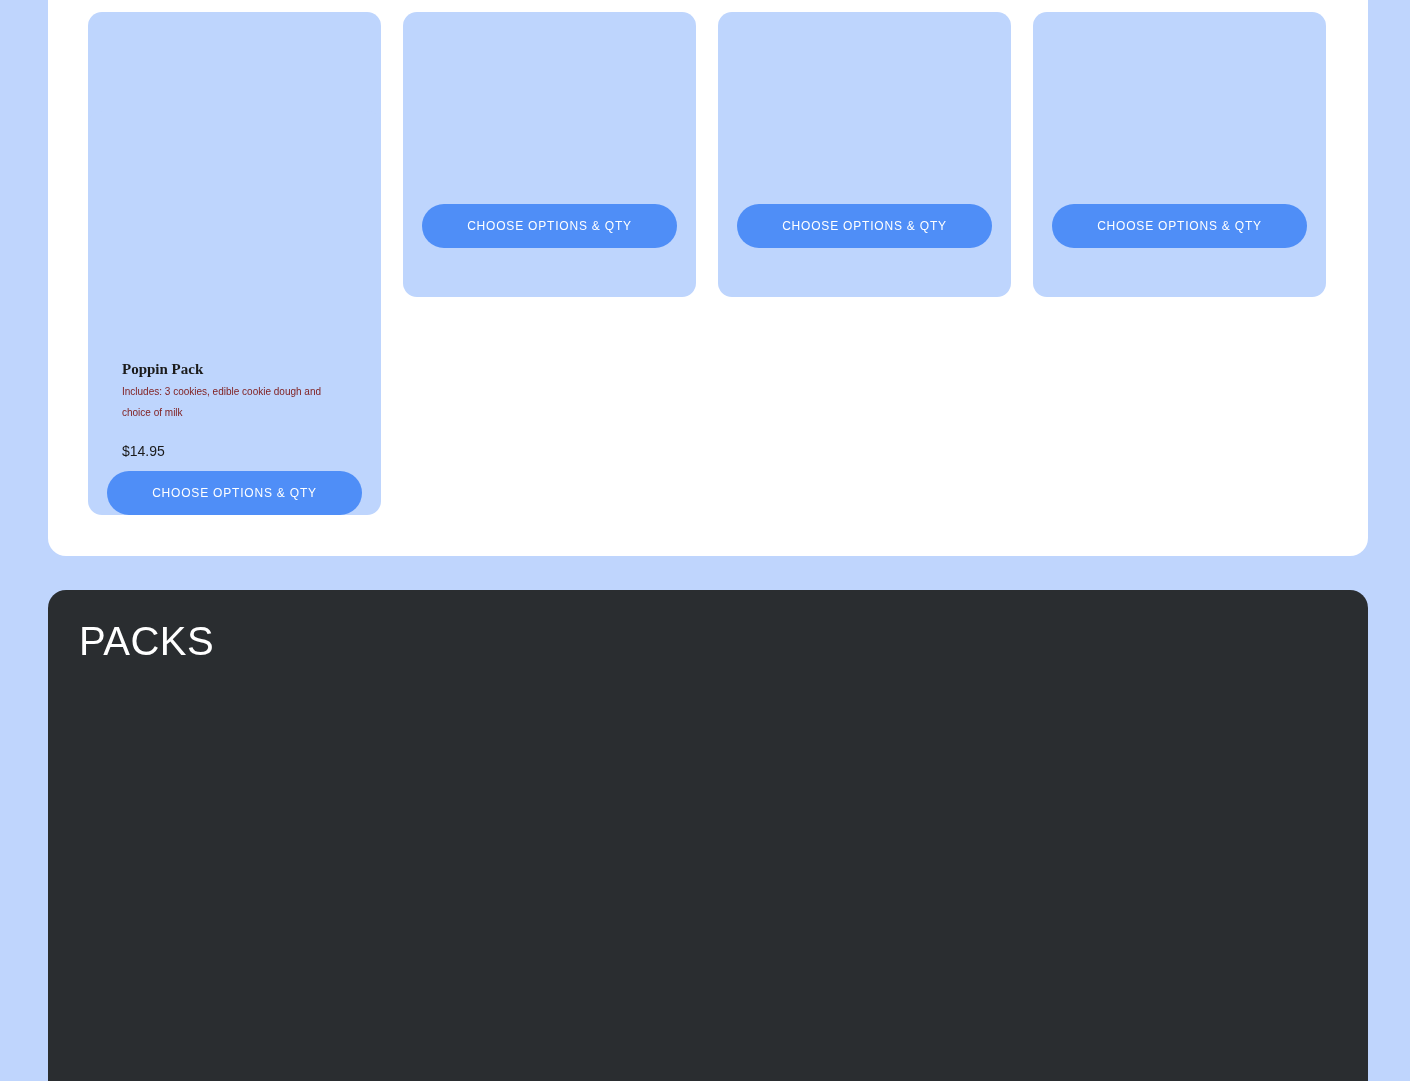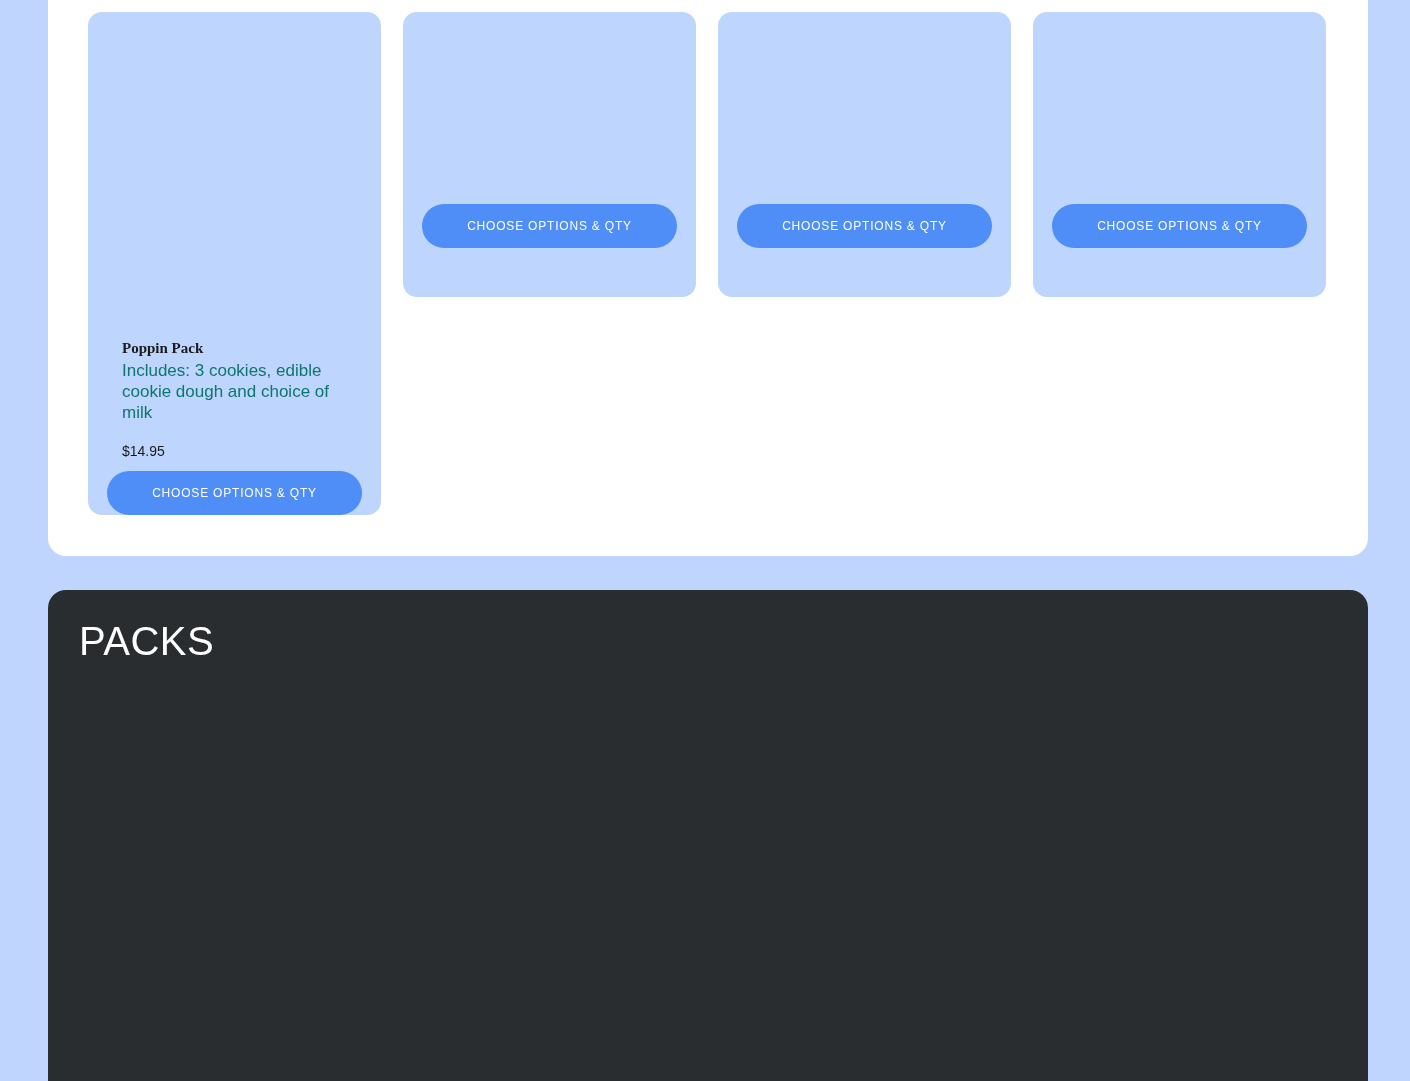--- a/index.html
+++ b/index.html
@@ -76,22 +76,22 @@
   .card-title {
     font-size: 15px;
     font-weight: bold;
     color: #1b1b1b;
     line-height: 20px;
     margin-bottom: 2px;
     font-family: Liberation Serif, serif;
   }
 
   .card-desc {
-    font-size: 17px;
-    color: #0f766e;
+    font-size: 10px;
+    color: #7f1d1d;
     line-height: 21px;
   }
 
   .card-price {
     font-size: 14px;
     color: #1b1b1b;
     text-align: left;
     margin-top: 20px;
     margin-bottom: 12px;
   }

